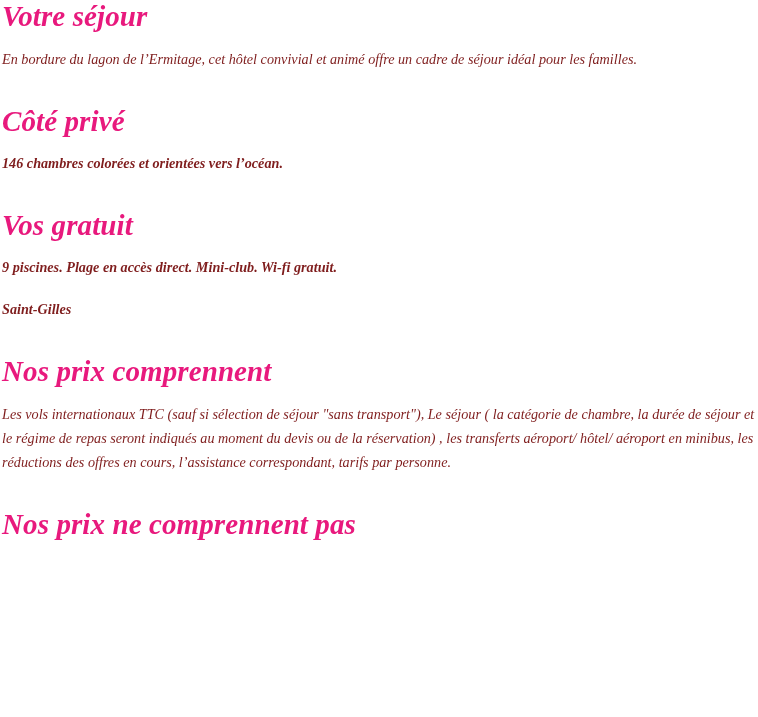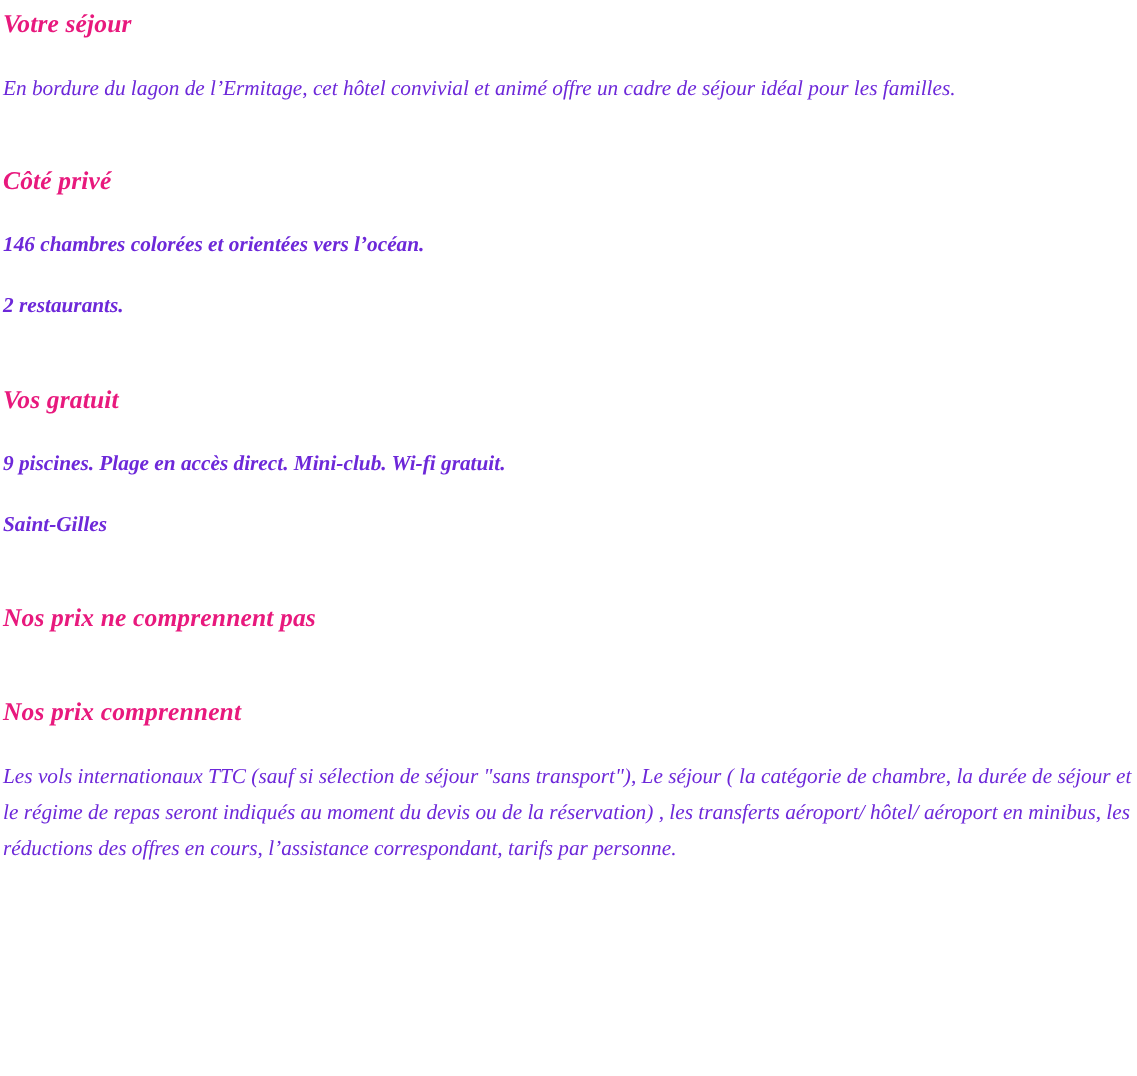--- a/index.html
+++ b/index.html
@@ -20,28 +20,28 @@
     padding: 0 2px 0 2px;
   }
   .section {
     margin: 0;
   }
   .section-title {
     color: #e8197d;
     font-family: "Liberation Serif", serif;
     font-style: italic;
     font-weight: bold;
-    font-size: 17px;
+    font-size: 29px;
     line-height: 26px;
     margin: 0;
     padding: 0;
     letter-spacing: 0.1px;
   }
   .section-body {
-    color: #6d28d9;
+    color: #7f1d1d;
     font-family: "Liberation Serif", serif;
     font-style: italic;
     font-size: 14.2px;
     line-height: 24.2px;
     margin: 0;
     padding: 0;
   }
   
   .s0 .section-title { margin-top: 3px; }
   .s0 .section-body  { margin-top: 18px; }
@@ -58,35 +58,34 @@
     <h2 class="section-title">Votre séjour</h2>
     <p class="section-body">En bordure du lagon de l’Ermitage, cet hôtel convivial et animé offre un cadre de séjour idéal pour les familles.</p>
   </div>
 
   <div class="section s1">
     <h2 class="section-title gap-title">Côté privé</h2>
     <p class="section-body gap-body">146 chambres colorées et orientées vers l’océan.</p>
   </div>
 
   <div class="section s2">
-    <p class="section-body gap-body">2 restaurants.</p>
   </div>
 
   <div class="section s3">
     <h2 class="section-title gap-title">Vos gratuit</h2>
     <p class="section-body gap-body">9 piscines. Plage en accès direct. Mini-club. Wi-fi gratuit.</p>
   </div>
 
   <div class="section s4">
     <p class="section-body gap-body">Saint-Gilles</p>
   </div>
 
+  <div class="section s5">
+    <h2 class="section-title gap-title">Nos prix comprennent</h2>
+    <p class="section-body">Les vols internationaux TTC (sauf si sélection de séjour "sans transport"), Le séjour ( la catégorie de chambre, la durée de séjour et le régime de repas seront indiqués au moment du devis ou de la réservation) , les transferts aéroport/ hôtel/ aéroport en minibus, les réductions des offres en cours, l’assistance correspondant, tarifs par personne.</p>
+  </div>
+
   <div class="section s6">
     <h2 class="section-title gap-title">Nos prix ne comprennent pas</h2>
 
   </div>
 
-  <div class="section s5">
-    <h2 class="section-title gap-title">Nos prix comprennent</h2>
-    <p class="section-body">Les vols internationaux TTC (sauf si sélection de séjour "sans transport"), Le séjour ( la catégorie de chambre, la durée de séjour et le régime de repas seront indiqués au moment du devis ou de la réservation) , les transferts aéroport/ hôtel/ aéroport en minibus, les réductions des offres en cours, l’assistance correspondant, tarifs par personne.</p>
-  </div>
-
 </div>
 
 </body></html>

